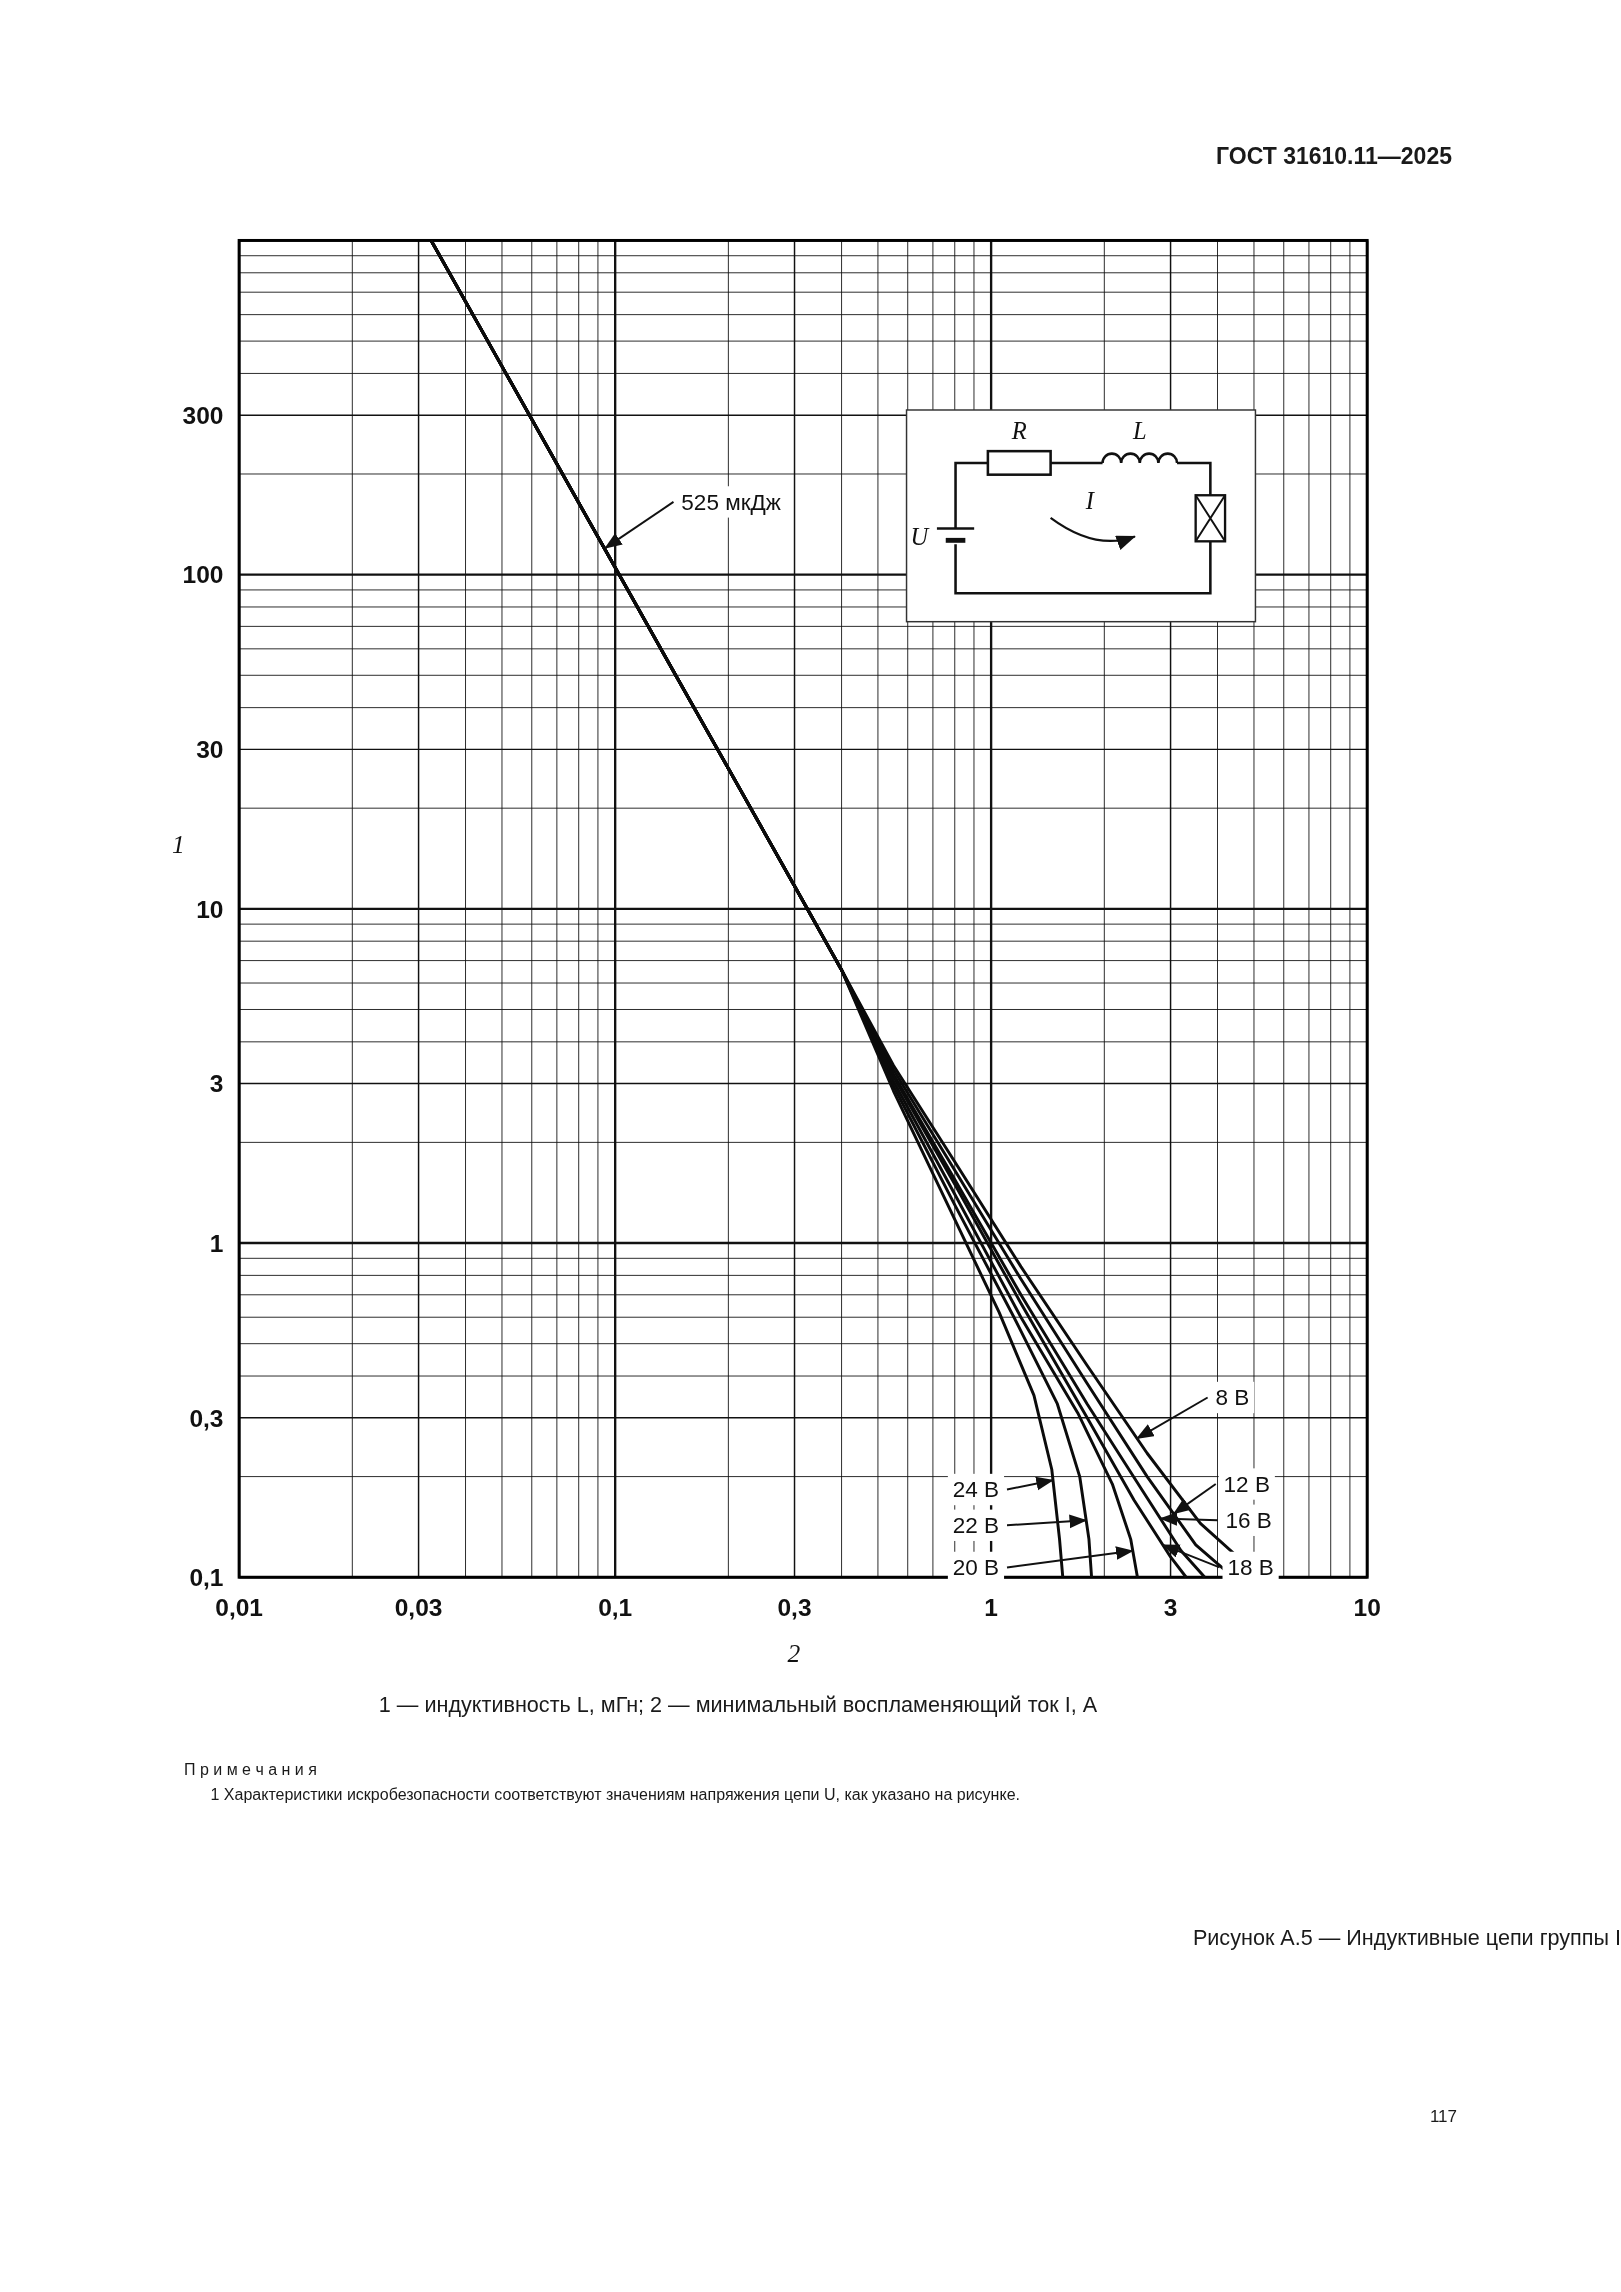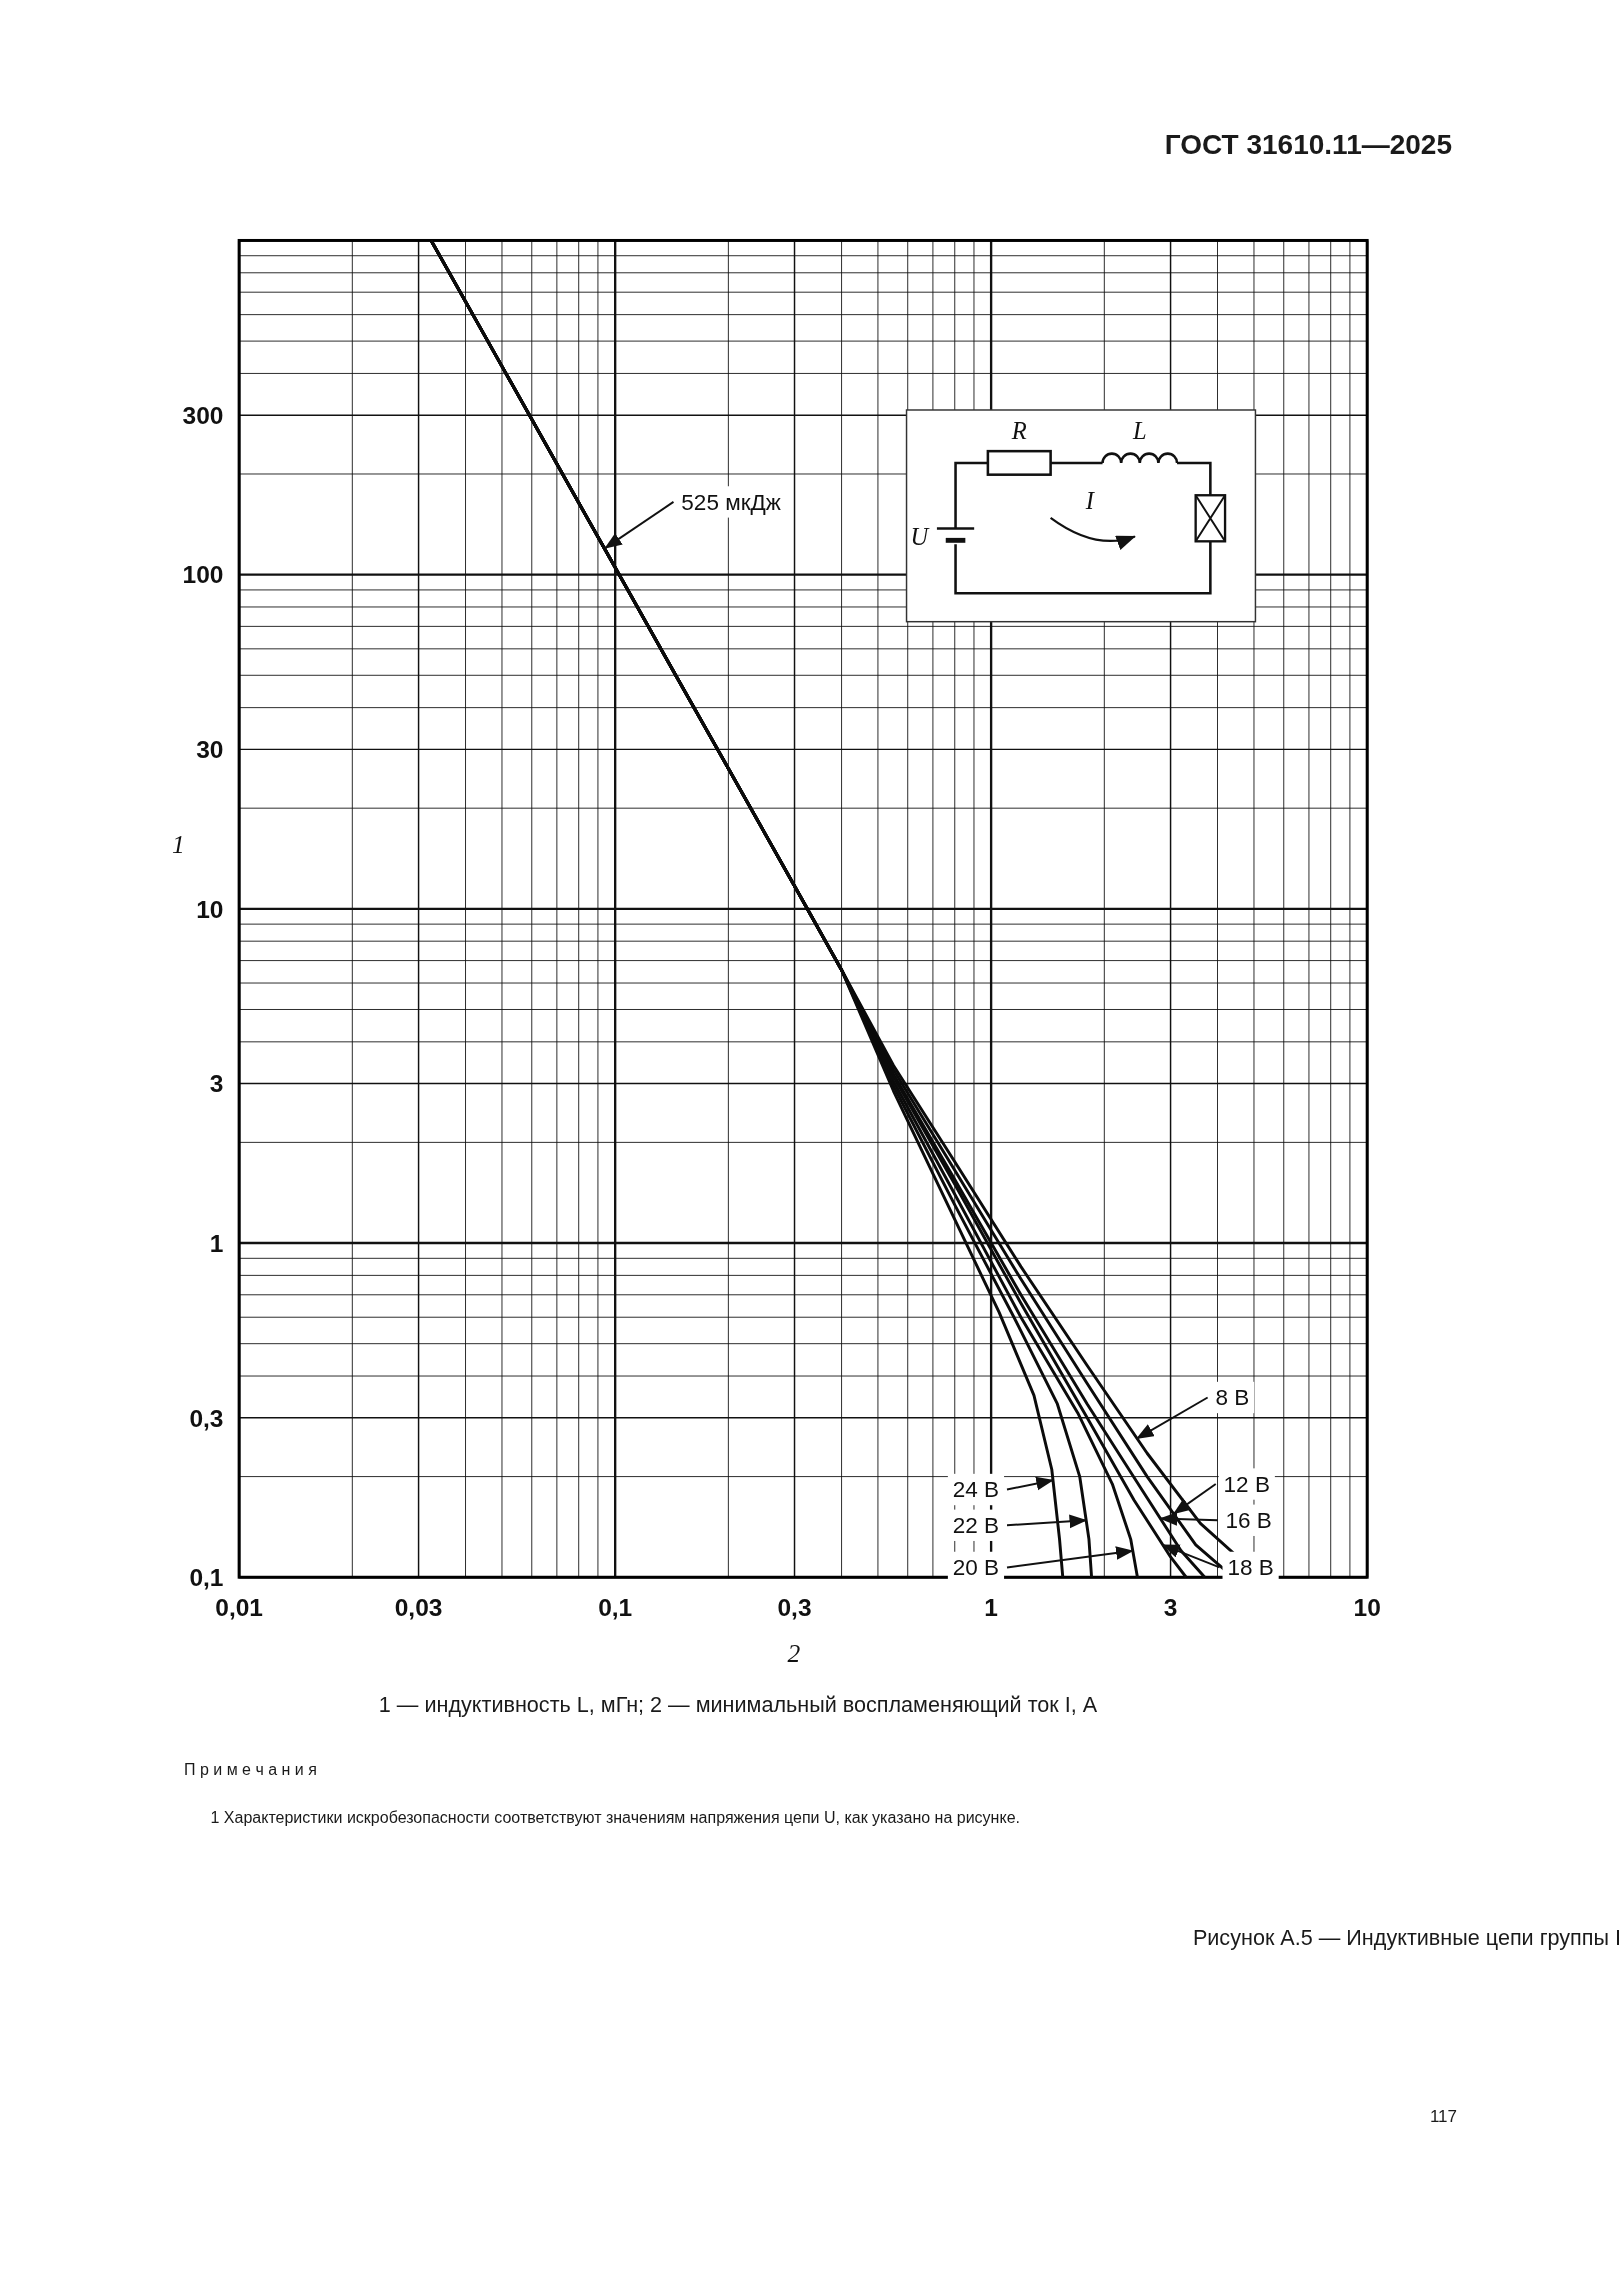--- a/index.html
+++ b/index.html
@@ -1,25 +1,25 @@
 <!DOCTYPE html>
 <html><head>
 <meta charset="utf-8">
 <style>
   html,body{margin:0;padding:0}
   body{
     width:1621px;height:2293px;background:#ffffff;position:relative;
     font-family:"Liberation Sans",sans-serif;color:#1a1a1a;overflow:hidden;
   }
   .abs{position:absolute}
-  #hdr{top:129px;right:169px;font-weight:700;font-size:28px}
+  #hdr{top:143px;right:169px;font-weight:700;font-size:23px}
   #chart-svg{position:absolute;top:0;left:0}
   #cap-line{top:1692px;left:0;width:1476px;text-align:center;font-size:21.6px}
   #notes{top:1760px;left:184px;width:1284px;font-size:16px;line-height:1.25}
-  #notes .note{padding-left:26.5px;margin-top:28px}
+  #notes .note{padding-left:26.5px;margin-top:5px}
   #figcap{top:1925px;left:0;width:1621px;text-align:right;font-size:21.6px}
   #pageno{top:2107px;right:164px;font-size:17px}
   .tick{font:700 25px "Liberation Sans",sans-serif;fill:#111}
   .ann{font:23px "Liberation Sans",sans-serif;fill:#111}
   .callout{font:italic 26px "Liberation Serif",serif;fill:#111}
   .cir-lbl{font:italic 25px "Liberation Serif",serif;fill:#111}
 </style>
 </head>
 <body>
 

